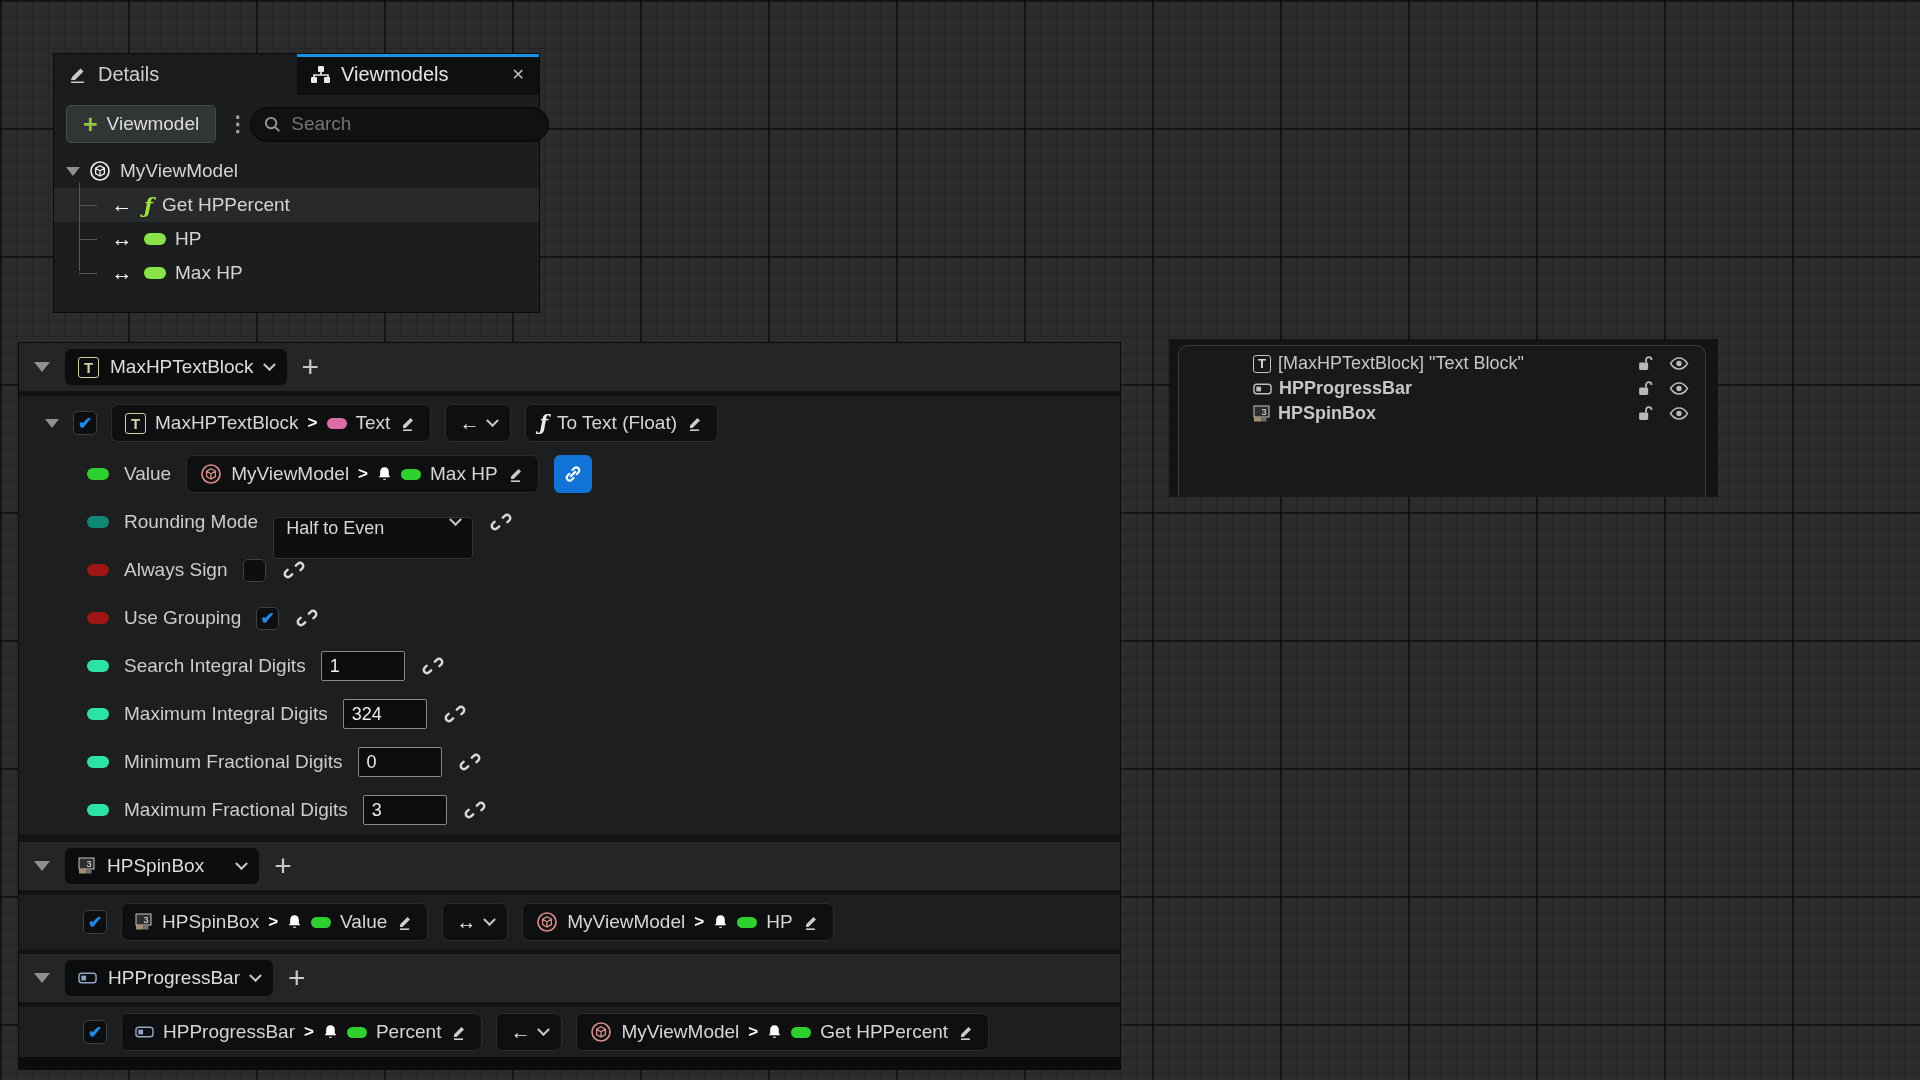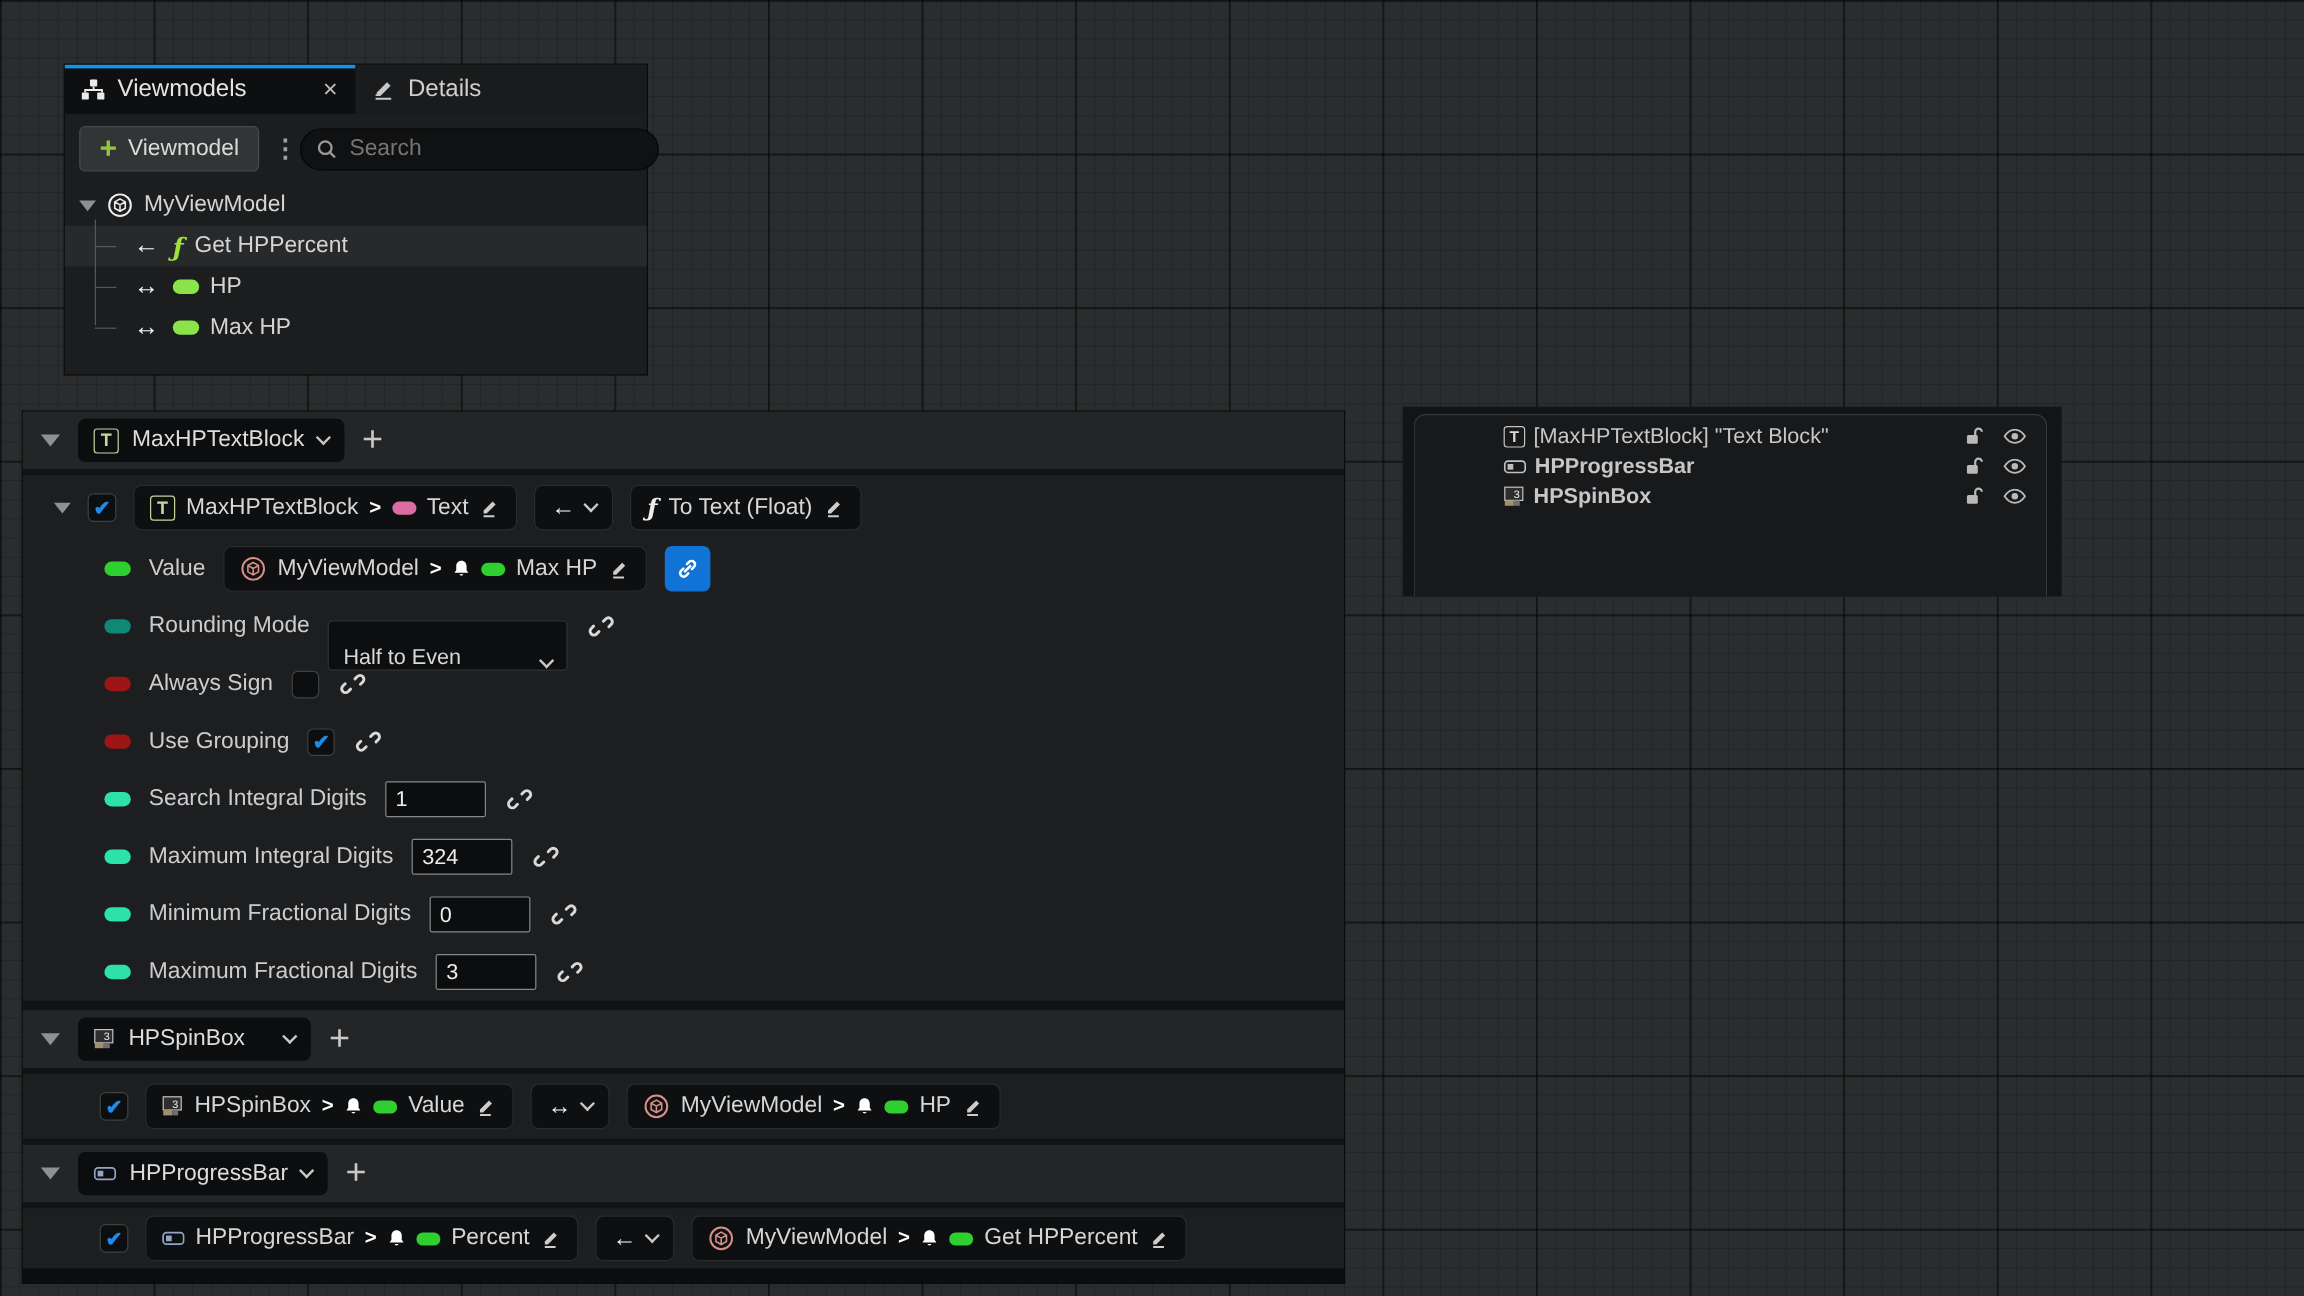--- a/index.html
+++ b/index.html
@@ -79,54 +79,54 @@
   .pink{ background:#DB6CA4; } .green{ background:#2ECF2E; } .teal{ background:#0F8876; }
   .red{ background:#9D1515; } .mint{ background:#2CE2A6; }
   .fn-white{ color:#EDEDED; font-style:italic; font-weight:bold; font-family:"DejaVu Serif", serif; font-size:20px; }
   .chev{ width:9px; height:9px; border-right:2px solid #C8C8C8; border-bottom:2px solid #C8C8C8; transform:rotate(45deg) translate(-2px,-2px); flex:none; }
   .dir-arrow{ font-size:20px; color:#F0F0F0; }
   .prop-row{ height:48px; display:flex; align-items:center; padding-left:68px; background:#1D1E20; }
   .prop-ic{ width:22px; height:12px; border-radius:6px; margin-right:15px; flex:none; }
   .prop-label{ font-size:19px; color:#CCCCCC; margin-right:15px; }
   .blue-link{ width:38px; height:38px; border-radius:6px; background:#1273D6; display:flex; align-items:center; justify-content:center; margin-left:15px; border:none; }
   .brk{ margin-left:17px; }
-  .dropdown{ width:200px; height:42px; background:#0D0E0F; border:1px solid #323334; border-radius:4px; display:flex; align-items:flex-end; padding:0 12px; font-size:18px; color:#D8D8D8;margin-top:32px; }
+  .dropdown{ width:200px; height:42px; background:#0D0E0F; border:1px solid #323334; border-radius:4px; display:flex; align-items:flex-start; padding:0 12px; font-size:18px; color:#D8D8D8;margin-top:32px; }
   .dropdown .chev{ margin-left:auto; }
   .num-input{ width:84px; height:30px; background:#0C0D0E; border:1px solid #868686; border-radius:2px; color:#EEEEEE; font-size:18px; padding:0 8px; font-family:inherit; }
   .bottom-strip{ height:12px; background:#0B0C0D; }
   .ticon{ width:21px; height:21px; border:1px solid #C9D4A3; border-radius:3px; color:#C9D4A3; font-weight:700; font-size:15px; display:flex; align-items:center; justify-content:center; flex:none; }
   .ticon.grey{ border-color:#C4C4C4; color:#DADADA; }
 </style>
 </head>
 <body>
 
 <div class="stage">
 
   <section class="vm-panel">
     <div class="tabbar">
+      <div class="tab inactive">
+        <span>
+          <svg width="20" height="20" viewBox="0 0 20 20">
+              <path d="M4 12 L12.5 3.5 L15.5 6.5 L7 15 L4 15 Z" fill="#C8C8C8"></path>
+              <path d="M3 17.3 h13 M3 14.3 h2.6" stroke="#C8C8C8" stroke-width="1.6" fill="none"></path>
+            </svg>
+        </span>
+        <span>Details</span>
+      </div>
       <div class="tab active">
         <span>
           <svg width="20" height="18" viewBox="0 0 20 18" fill="#EAEAEA">
               <rect x="7" y="0" width="6" height="6" rx="1"></rect>
               <rect x="0" y="11" width="6" height="6" rx="1"></rect>
               <rect x="13" y="11" width="6" height="6" rx="1"></rect>
               <path d="M10 6v3 M3 11V9h14v2" stroke="#EAEAEA" stroke-width="1.6" fill="none"></path>
             </svg>
         </span>
         <span>Viewmodels</span>
         <span class="close">✕</span>
-      </div>
-      <div class="tab inactive">
-        <span>
-          <svg width="20" height="20" viewBox="0 0 20 20">
-              <path d="M4 12 L12.5 3.5 L15.5 6.5 L7 15 L4 15 Z" fill="#C8C8C8"></path>
-              <path d="M3 17.3 h13 M3 14.3 h2.6" stroke="#C8C8C8" stroke-width="1.6" fill="none"></path>
-            </svg>
-        </span>
-        <span>Details</span>
       </div>
     </div>
     <div class="vm-toolbar">
       <button class="add-vm">
         <span class="plus-g">+</span>
         <span>Viewmodel</span>
       </button>
       <span class="dots">⋮</span>
       <div class="search">
         <span>

